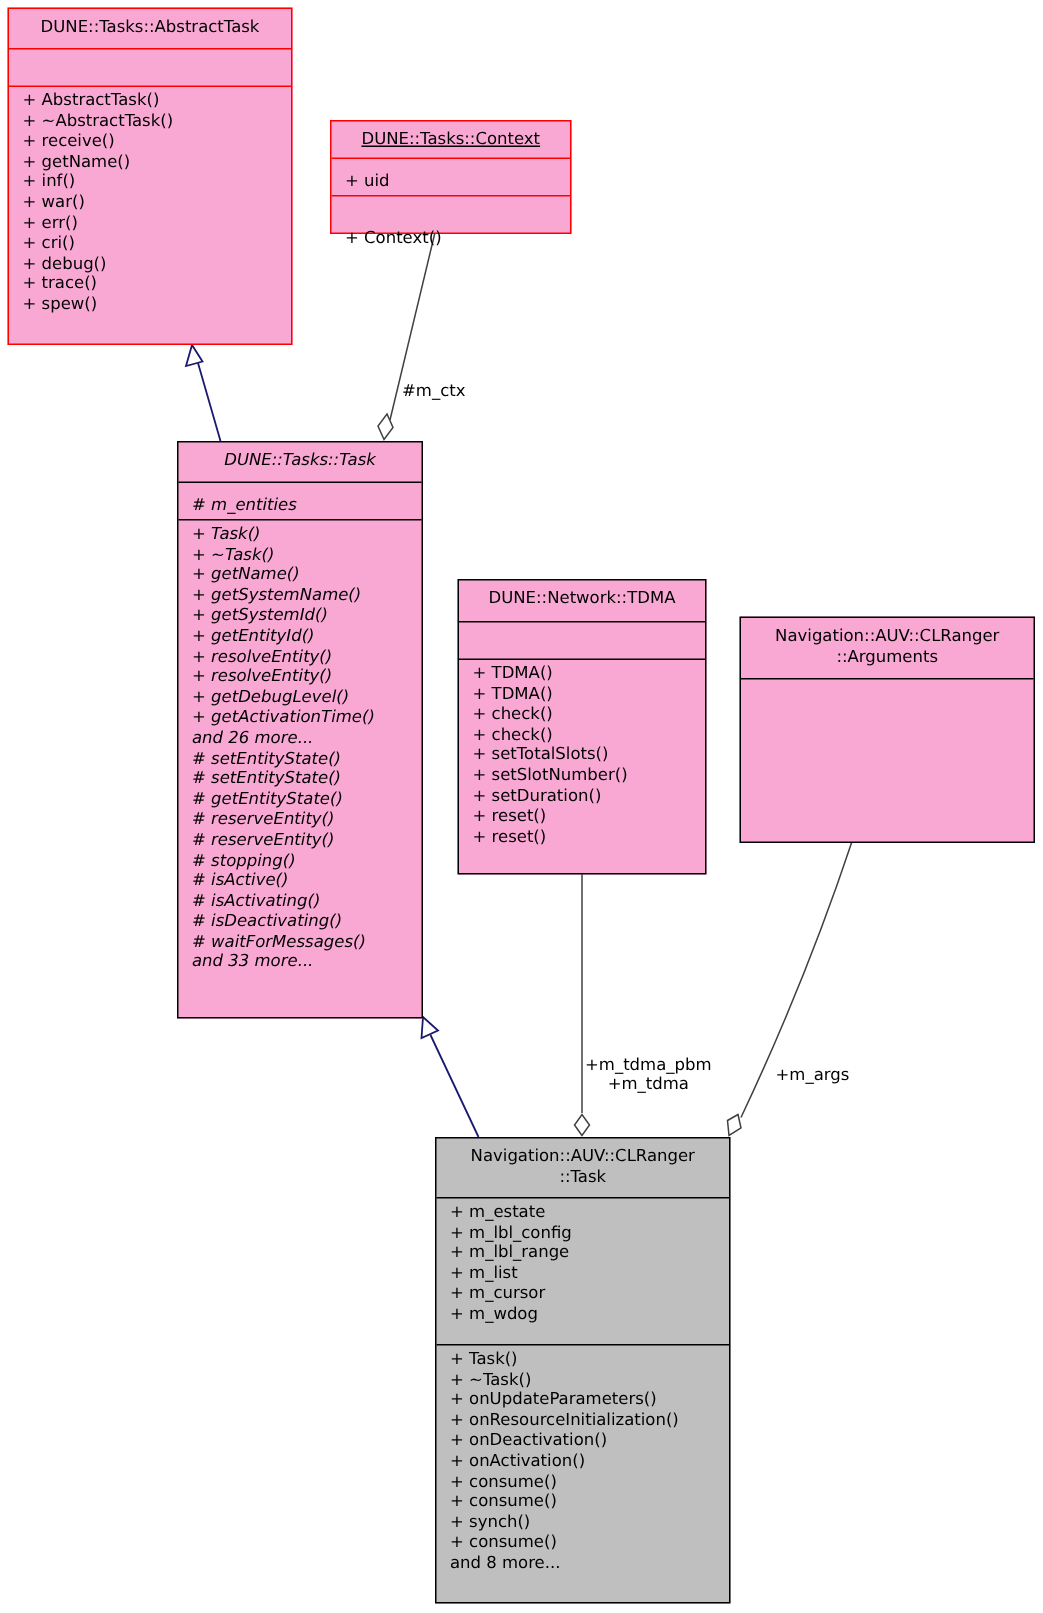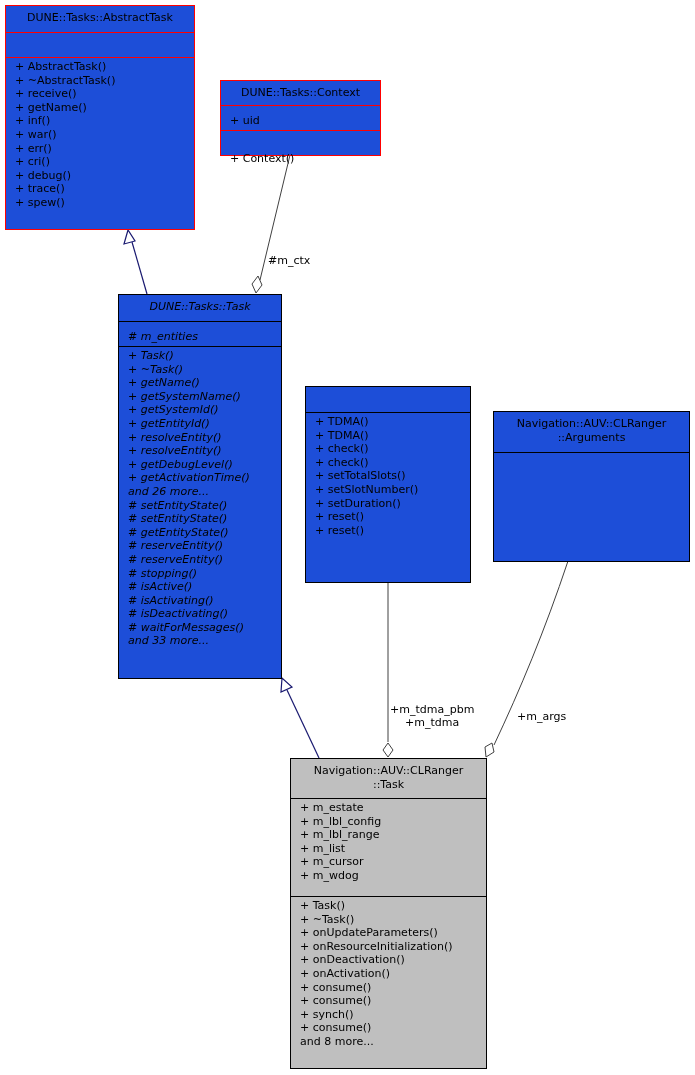--- a/index.html
+++ b/index.html
@@ -1,18 +1,18 @@
 <!DOCTYPE html>
 <html><head>
 <meta charset="utf-8">
 <style>
   html, body { margin:0; padding:0; background:#ffffff; }
   body { width:695px; height:1075px; position:relative; overflow:hidden;
          font-family:"DejaVu Sans", sans-serif; font-size:11px; color:#000; }
-  .cls { position:absolute; box-sizing:border-box; border:1px solid #000; background:#1d4ed8; }
+  .cls { position:absolute; box-sizing:border-box; border:1px solid #000; background:#f9a8d4; }
   .cls.red { border-color:#ff0000; }
   .cls.red .sec { border-top-color:#ff0000; }
   .cls.gray { background:#bfbfbf; }
   .sec { box-sizing:border-box; border-top:1px solid #000; padding:2px 0 0 9px; line-height:13.6px; white-space:nowrap; }
   .sec:first-child { border-top:none; }
   .title { text-align:center; padding:5px 2px 0 2px; line-height:13.6px; }
   .line { display:block; }
   svg.edges { position:absolute; left:0; top:0; }
   .lbl { position:absolute; white-space:nowrap; line-height:13px; text-align:center; }
 </style>
@@ -56,21 +56,21 @@
       <span class="line">+ war()</span>
       <span class="line">+ err()</span>
       <span class="line">+ cri()</span>
       <span class="line">+ debug()</span>
       <span class="line">+ trace()</span>
       <span class="line">+ spew()</span>
     </div>
 </div>
 
 <div class="cls red" style="left:220px; top:80px; width:161px; height:76px;">
-  <div class="sec title" style="height:24px;">DUNE::Tasks::Context</div>
+  <div class="sec title" style="height:24px;text-decoration:underline;">DUNE::Tasks::Context</div>
   <div class="sec" style="height:25px; padding-top:8px;">
       <span class="line">+ uid</span>
     </div>
   <div class="sec" style="height:25px; padding-top:21px;">
       <span class="line">+ Context()</span>
     </div>
 </div>
 
 <div class="cls" style="left:118px; top:294px; width:164px; height:385px;font-style:italic;">
   <div class="sec title" style="height:26px;">DUNE::Tasks::Task</div>
@@ -97,20 +97,21 @@
       <span class="line"># stopping()</span>
       <span class="line"># isActive()</span>
       <span class="line"># isActivating()</span>
       <span class="line"># isDeactivating()</span>
       <span class="line"># waitForMessages()</span>
       <span class="line">and 33 more...</span>
     </div>
 </div>
 
 <div class="cls" style="left:305px; top:386px; width:166px; height:197px;">
+  <div class="sec title" style="height:27px;">DUNE::Network::TDMA</div>
   <div class="sec" style="height:25px;"></div>
   <div class="sec" style="height:143px;">
       <span class="line">+ TDMA()</span>
       <span class="line">+ TDMA()</span>
       <span class="line">+ check()</span>
       <span class="line">+ check()</span>
       <span class="line">+ setTotalSlots()</span>
       <span class="line">+ setSlotNumber()</span>
       <span class="line">+ setDuration()</span>
       <span class="line">+ reset()</span>

